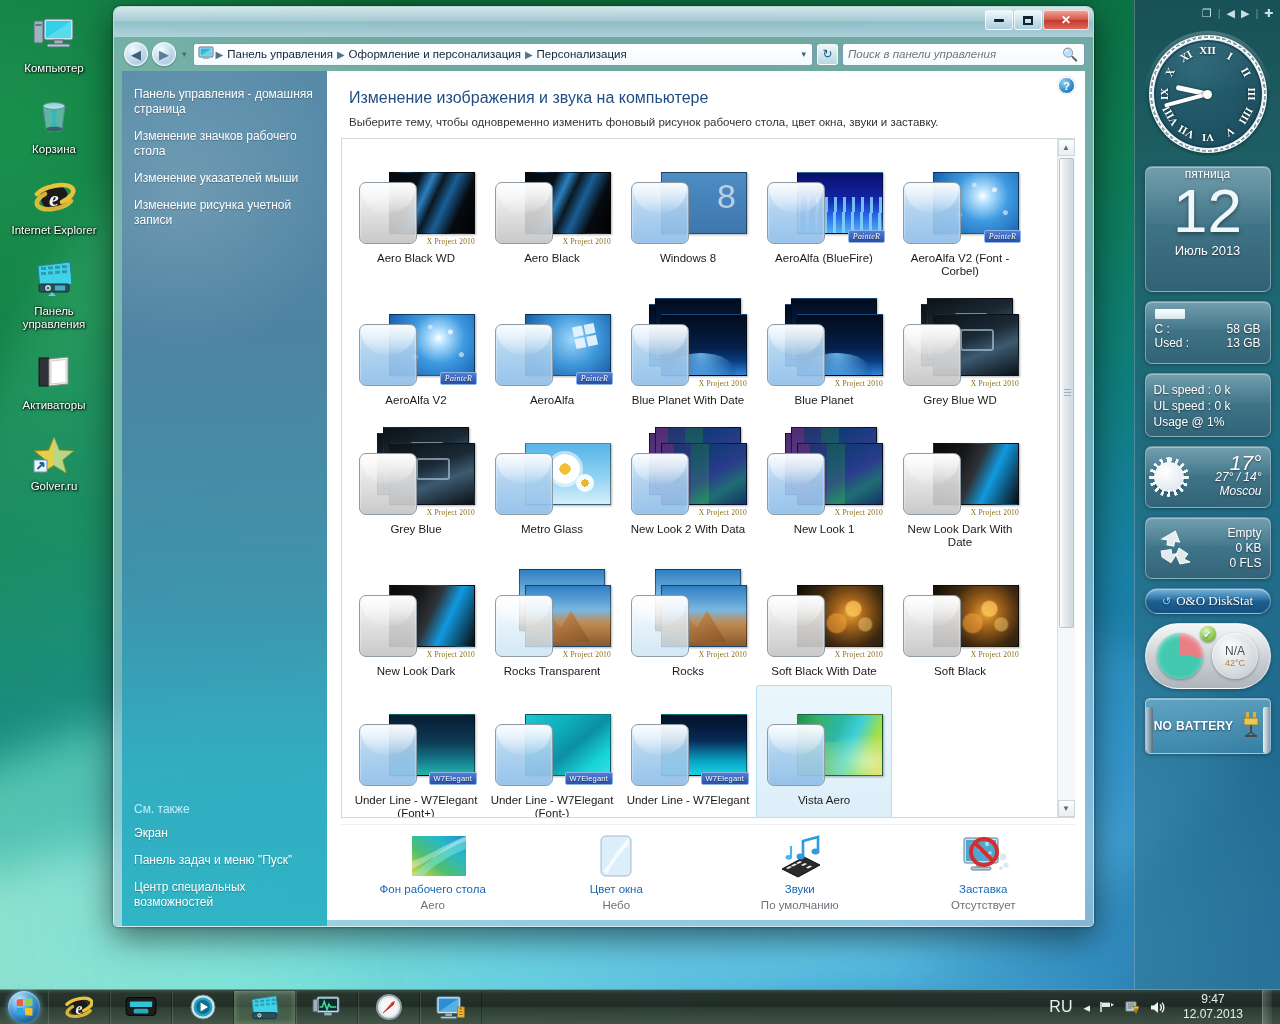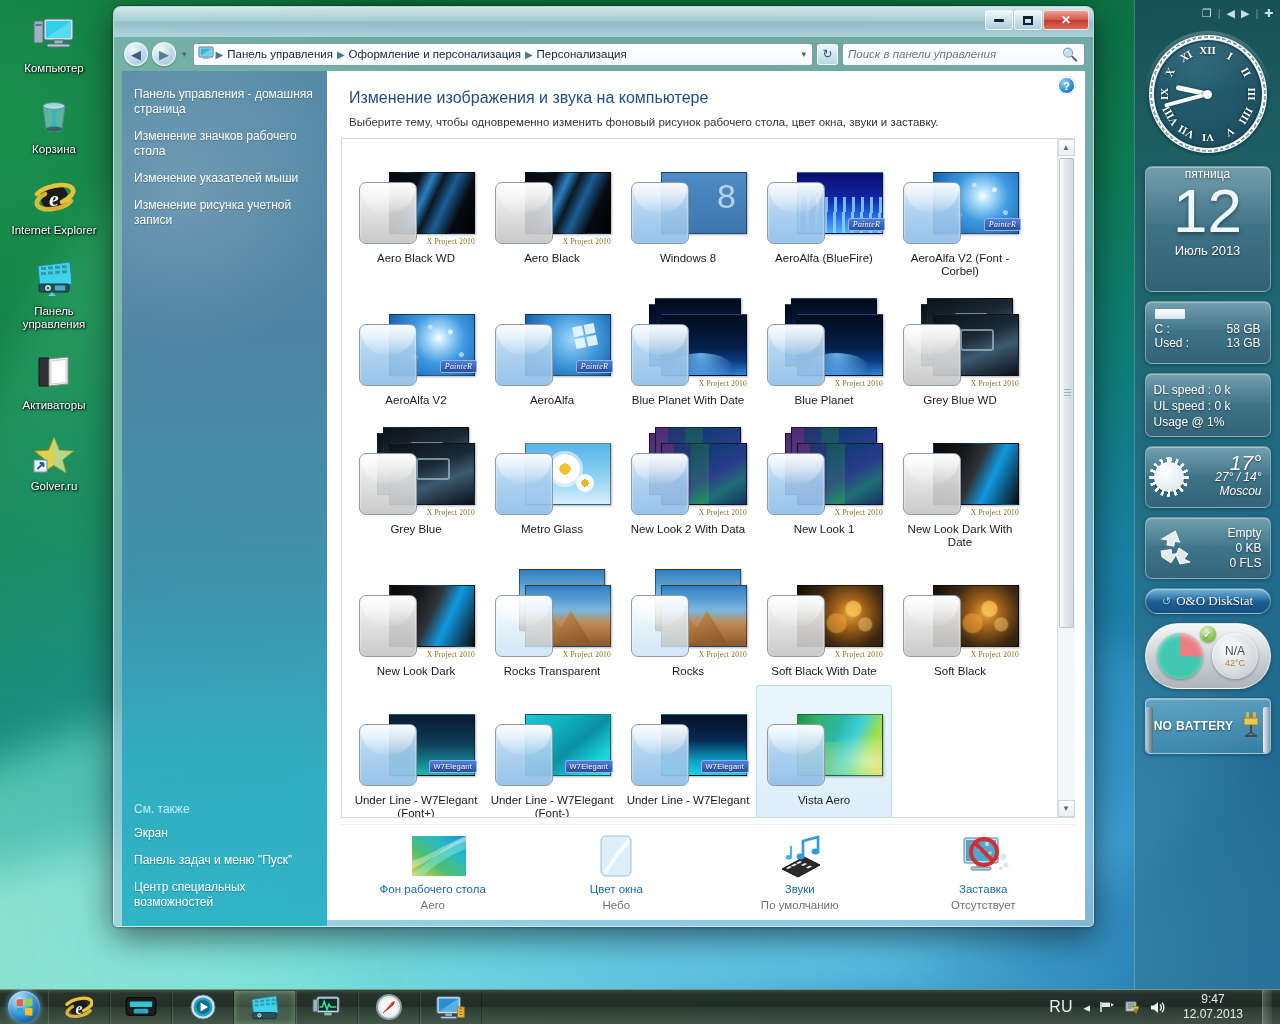--- a/index.html
+++ b/index.html
@@ -234,21 +234,21 @@
     border-radius: 6px 6px 40px 40px;
     background: linear-gradient(180deg, rgba(255,255,255,.75), rgba(255,255,255,.08));
   }
   .wmark {
     position: absolute; right: 4px; bottom: 2px;
     font-size: 7.5px; font-weight: normal; letter-spacing: .2px;
     color: #8a6a18; text-shadow: 0 0 1px rgba(255,255,255,.9);
     font-family: "Liberation Serif", serif; white-space: nowrap;
   }
   .wmark.badge {
-    right: 2px; bottom: 17px; color: #fff; padding: 1px 4px;
+    right: 2px; bottom: 5px; color: #fff; padding: 1px 4px;
     background: linear-gradient(180deg, #4e7fd6, #2b51a8);
     border: 1px solid #8fb2e8; border-radius: 2px;
     font-family: "Liberation Serif", serif; font-style: italic; font-size: 8px;
     text-shadow: 0 1px 1px rgba(0,0,0,.5);
   }
   .wmark.w7e {
     font-style: normal; font-family: "Liberation Sans", sans-serif; font-size: 7.5px;
   }
   .tname {
     margin-top: 4px; font-size: 11.5px; color: #1a1a1a; text-align: center;

